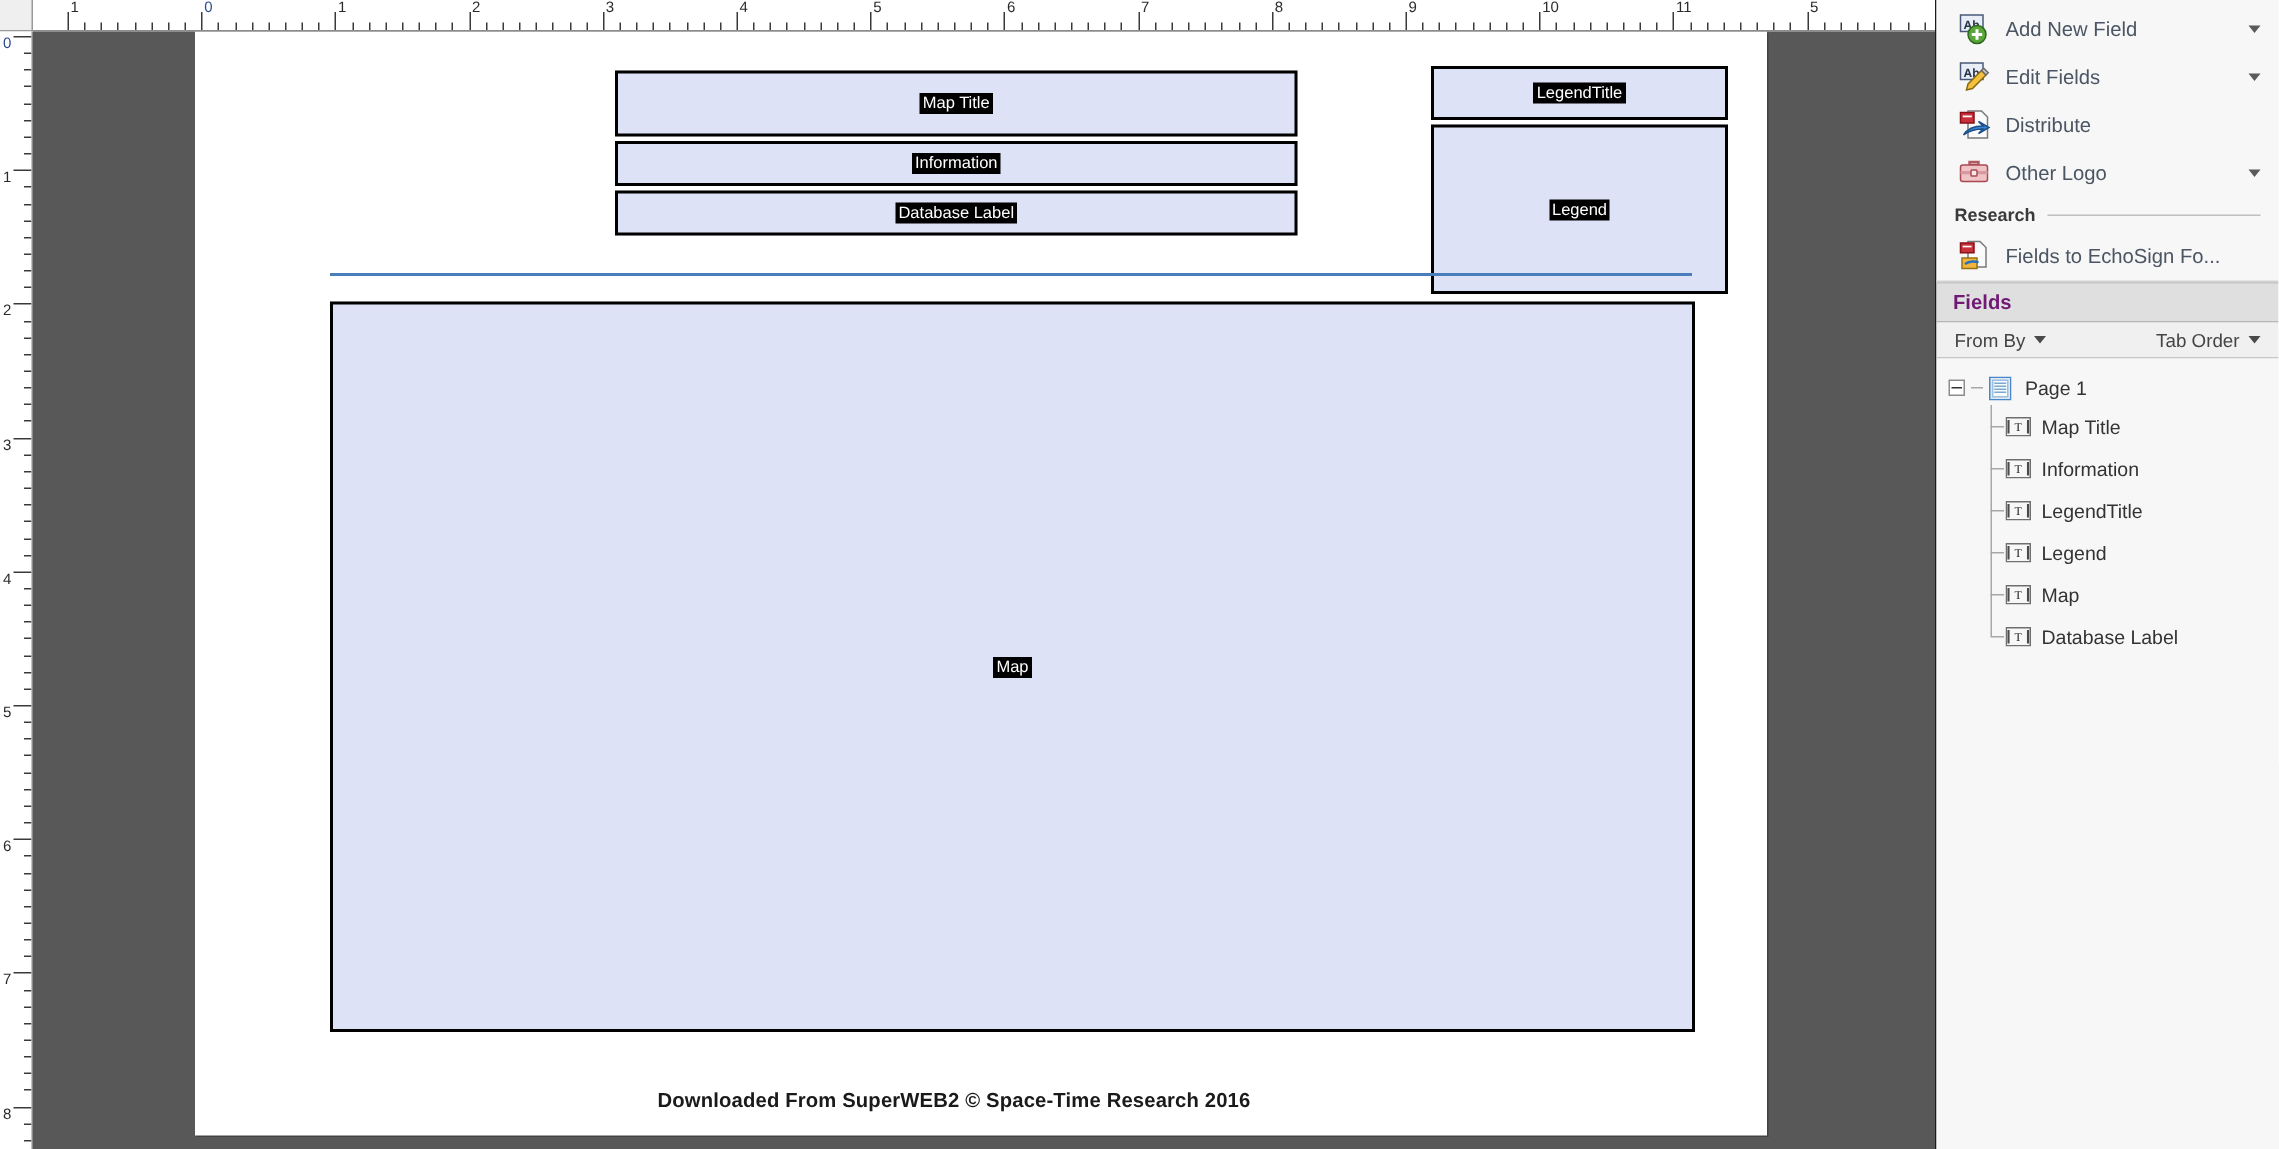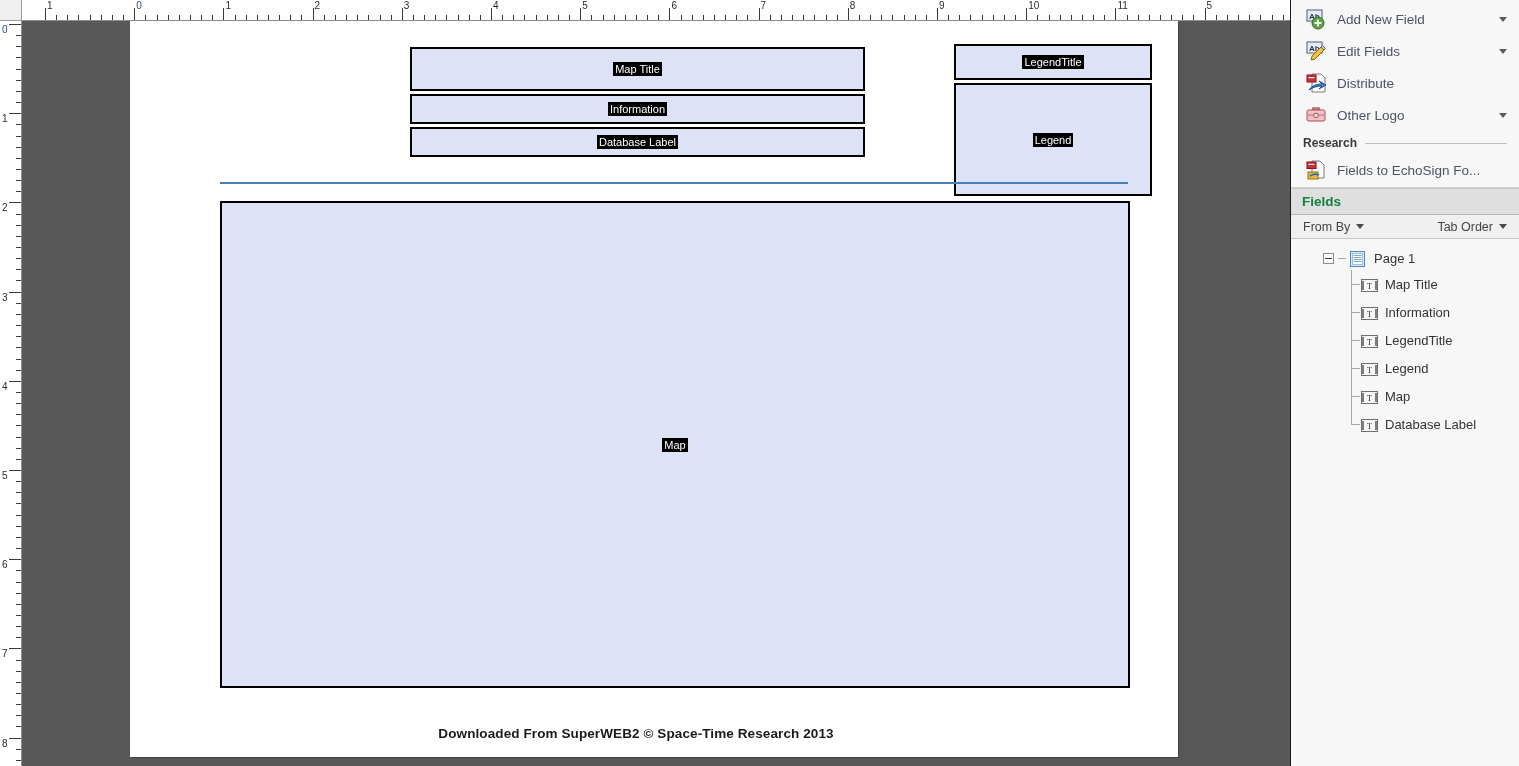--- a/index.html
+++ b/index.html
@@ -113,32 +113,32 @@
     display:flex; align-items:center; gap:8px; padding:5px 12px 3px 12px;
   }
   #echosign-label{ font-size:12px; font-weight:bold; color:#3a3a3a; }
   #echosign-rule{ flex:1; height:1px; background:#c0c0c0; }
 
   
   #fields-header{
     height:27px; background:#dfdfdf; border-top:1px solid #c6c6c6; border-bottom:1px solid #b6b6b6;
     display:flex; align-items:center; padding-left:11px;
   }
-  #fields-title{ font-size:13.5px; font-weight:bold; color:#15803d; }
+  #fields-title{ font-size:13.5px; font-weight:bold; color:#701a75; }
   #sortbar{
     height:24px; background:#f0f0f0; border-bottom:1px solid #c6c6c6;
     display:flex; align-items:center; padding:0 12px; justify-content:space-between;
   }
   .sortitem{ display:flex; align-items:center; gap:6px; font-size:12.5px; color:#444; }
   .sort-caret{
     width:0;height:0;border-left:4px solid transparent;border-right:4px solid transparent;
     border-top:5px solid #4a4a4a;
   }
 
-  #tree{ flex:1; background:#f7f7f7; padding-top:8px; position:relative; overflow:hidden;padding-left:24px; }
+  #tree{ flex:1; background:#f7f7f7; padding-top:8px; position:relative; overflow:hidden; }
   .tree-root{ display:flex; align-items:center; height:23px; padding-left:8px; gap:4px; position:relative; }
   .expander{
     width:11px;height:11px;border:1px solid #8c8c8c;background:#fff;
     display:flex;align-items:center;justify-content:center;flex:0 0 11px;
   }
   .expander span{ display:block; width:7px; height:1px; background:#333; }
   .conn{ width:8px; height:1px; background:#a8a8a8; }
   .page-icon{ width:15px; height:16px; flex:0 0 15px; }
   .tree-label{ font-size:13px; color:#333; margin-left:5px; white-space:nowrap; }
 
@@ -382,21 +382,21 @@
       <div class="field" id="f-legend">
         <span class="fieldlabel">Legend</span>
       </div>
       <div class="field" id="f-map">
         <span class="fieldlabel">Map</span>
       </div>
 
       <div id="divider"></div>
 
       <div id="footer">
-        <span id="footer-inner">Downloaded From SuperWEB2 © Space-Time Research 2013</span>
+        <span id="footer-inner">Downloaded From SuperWEB2 © Space-Time Research 2016</span>
       </div>
     </div>
   </div>
 
   <div id="rightpanel">
 
 
     <div id="tasks-list">
 
       <div class="task-row">

